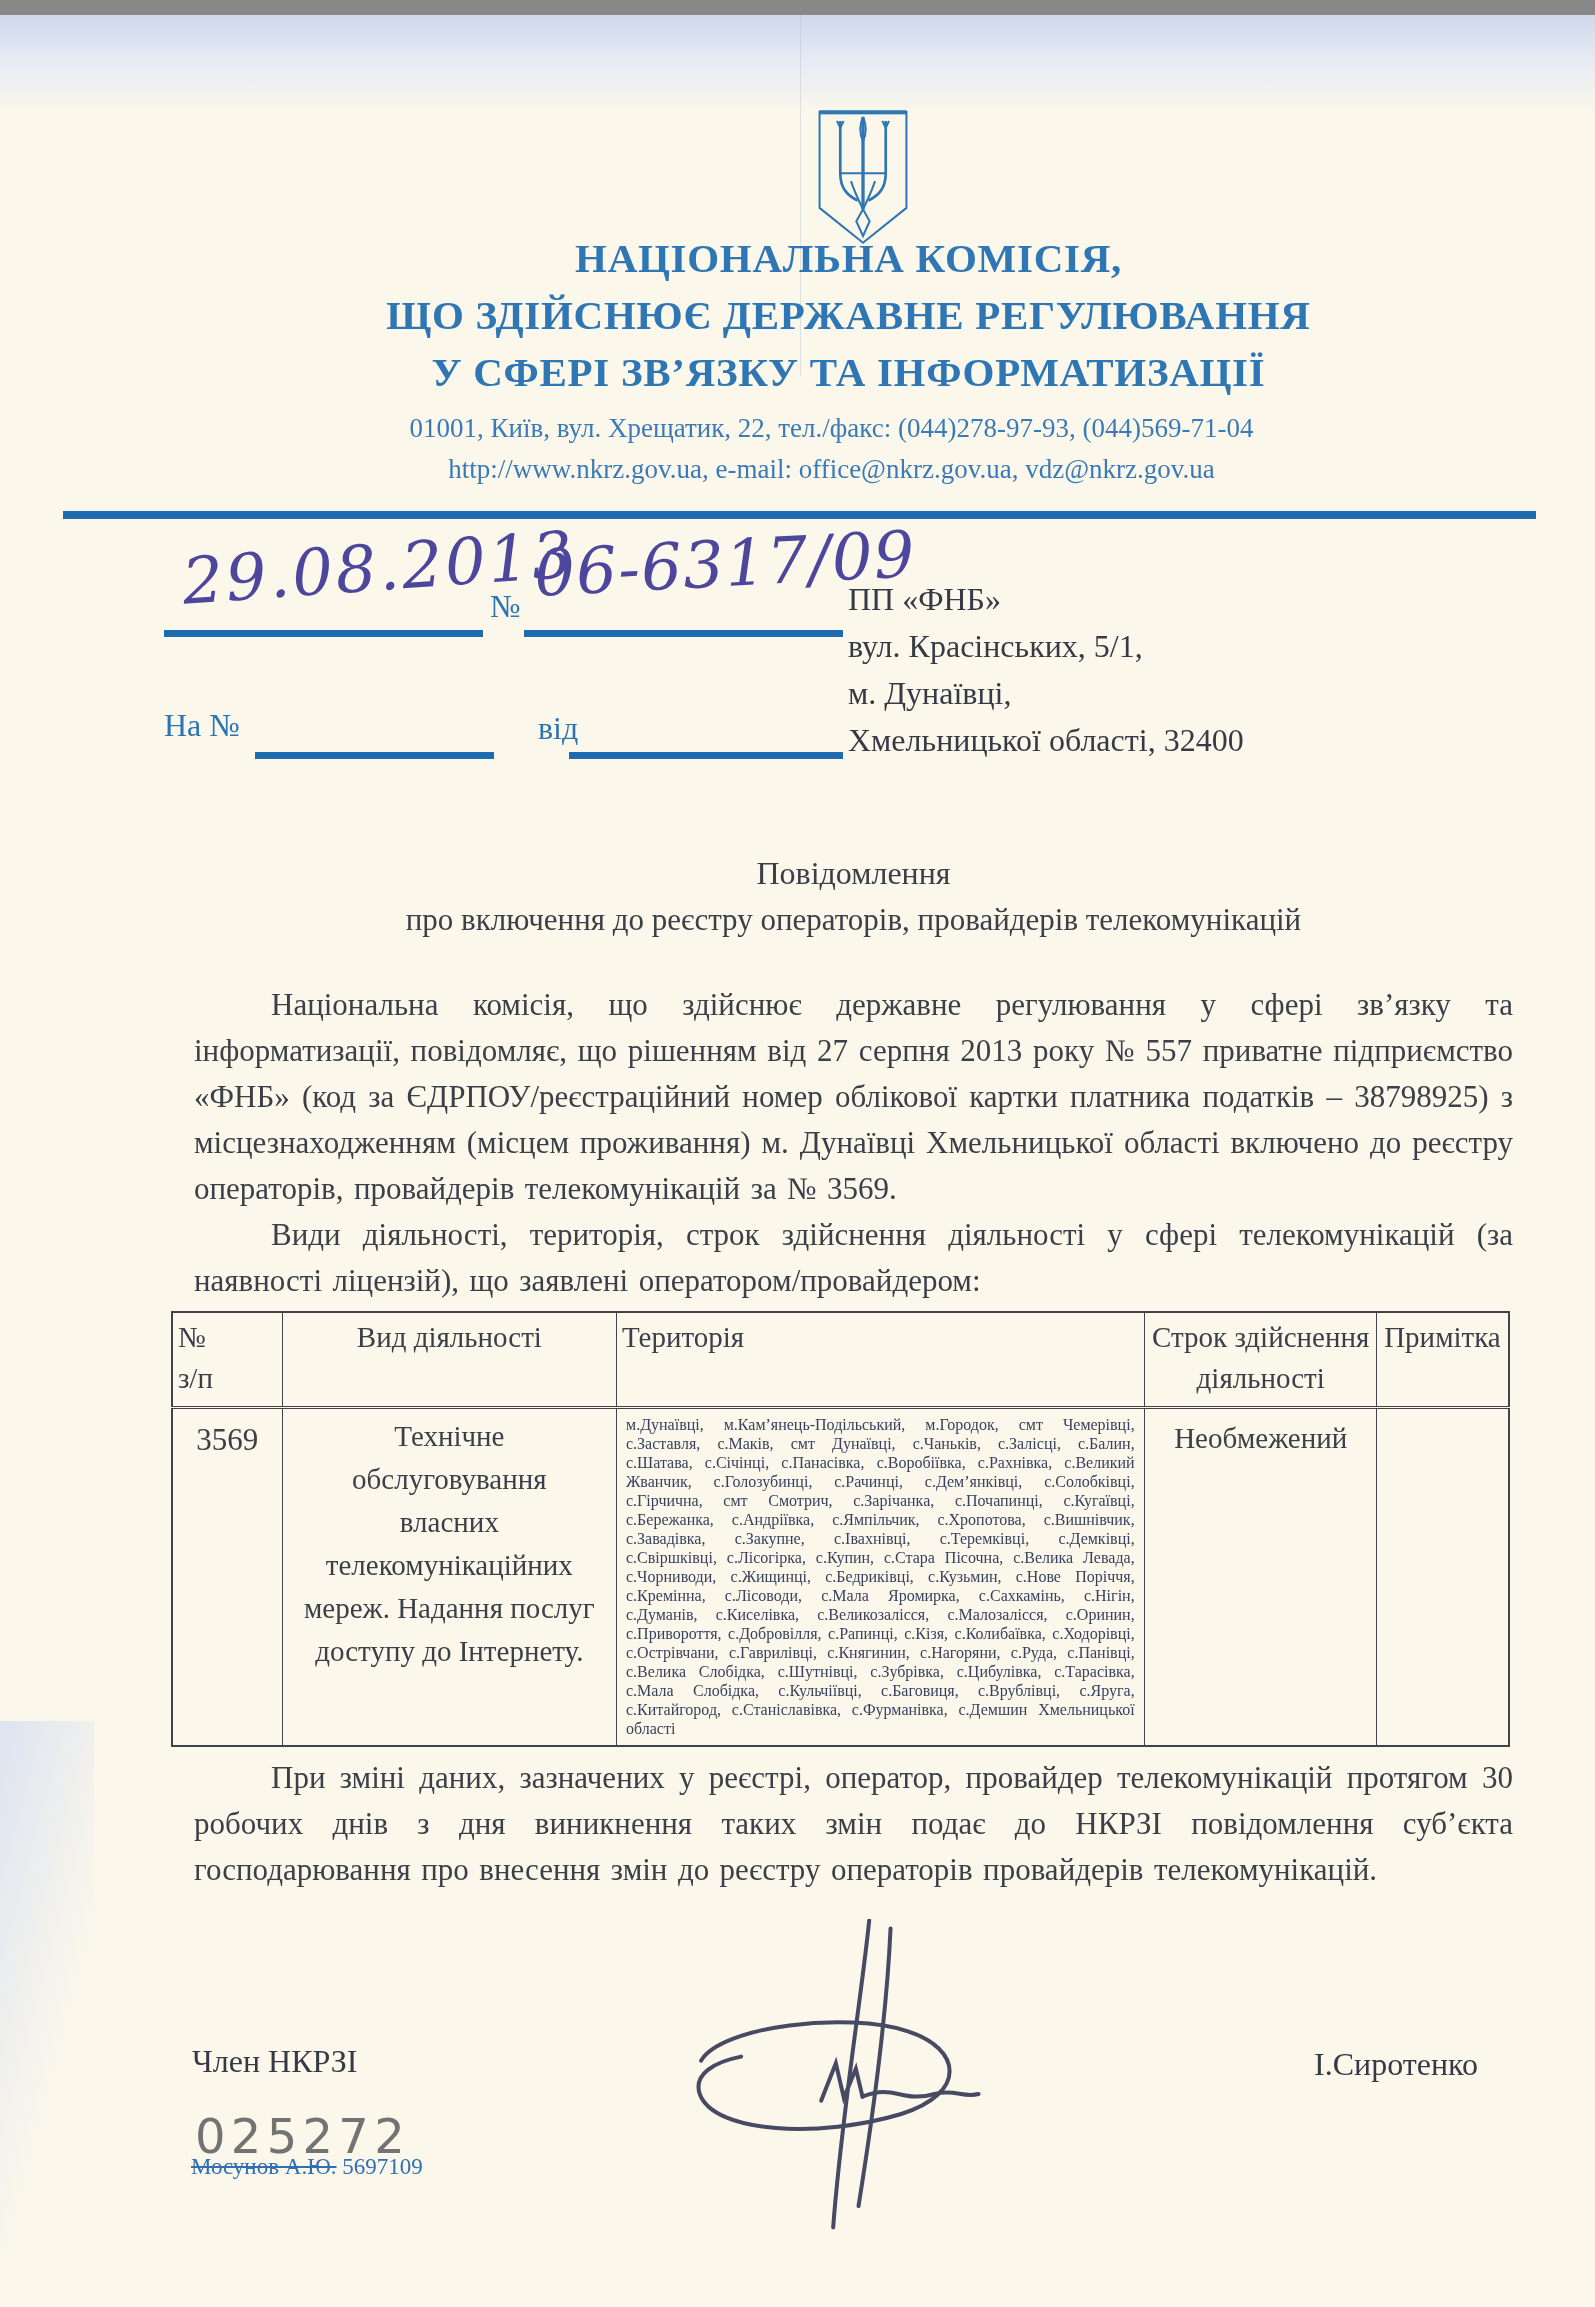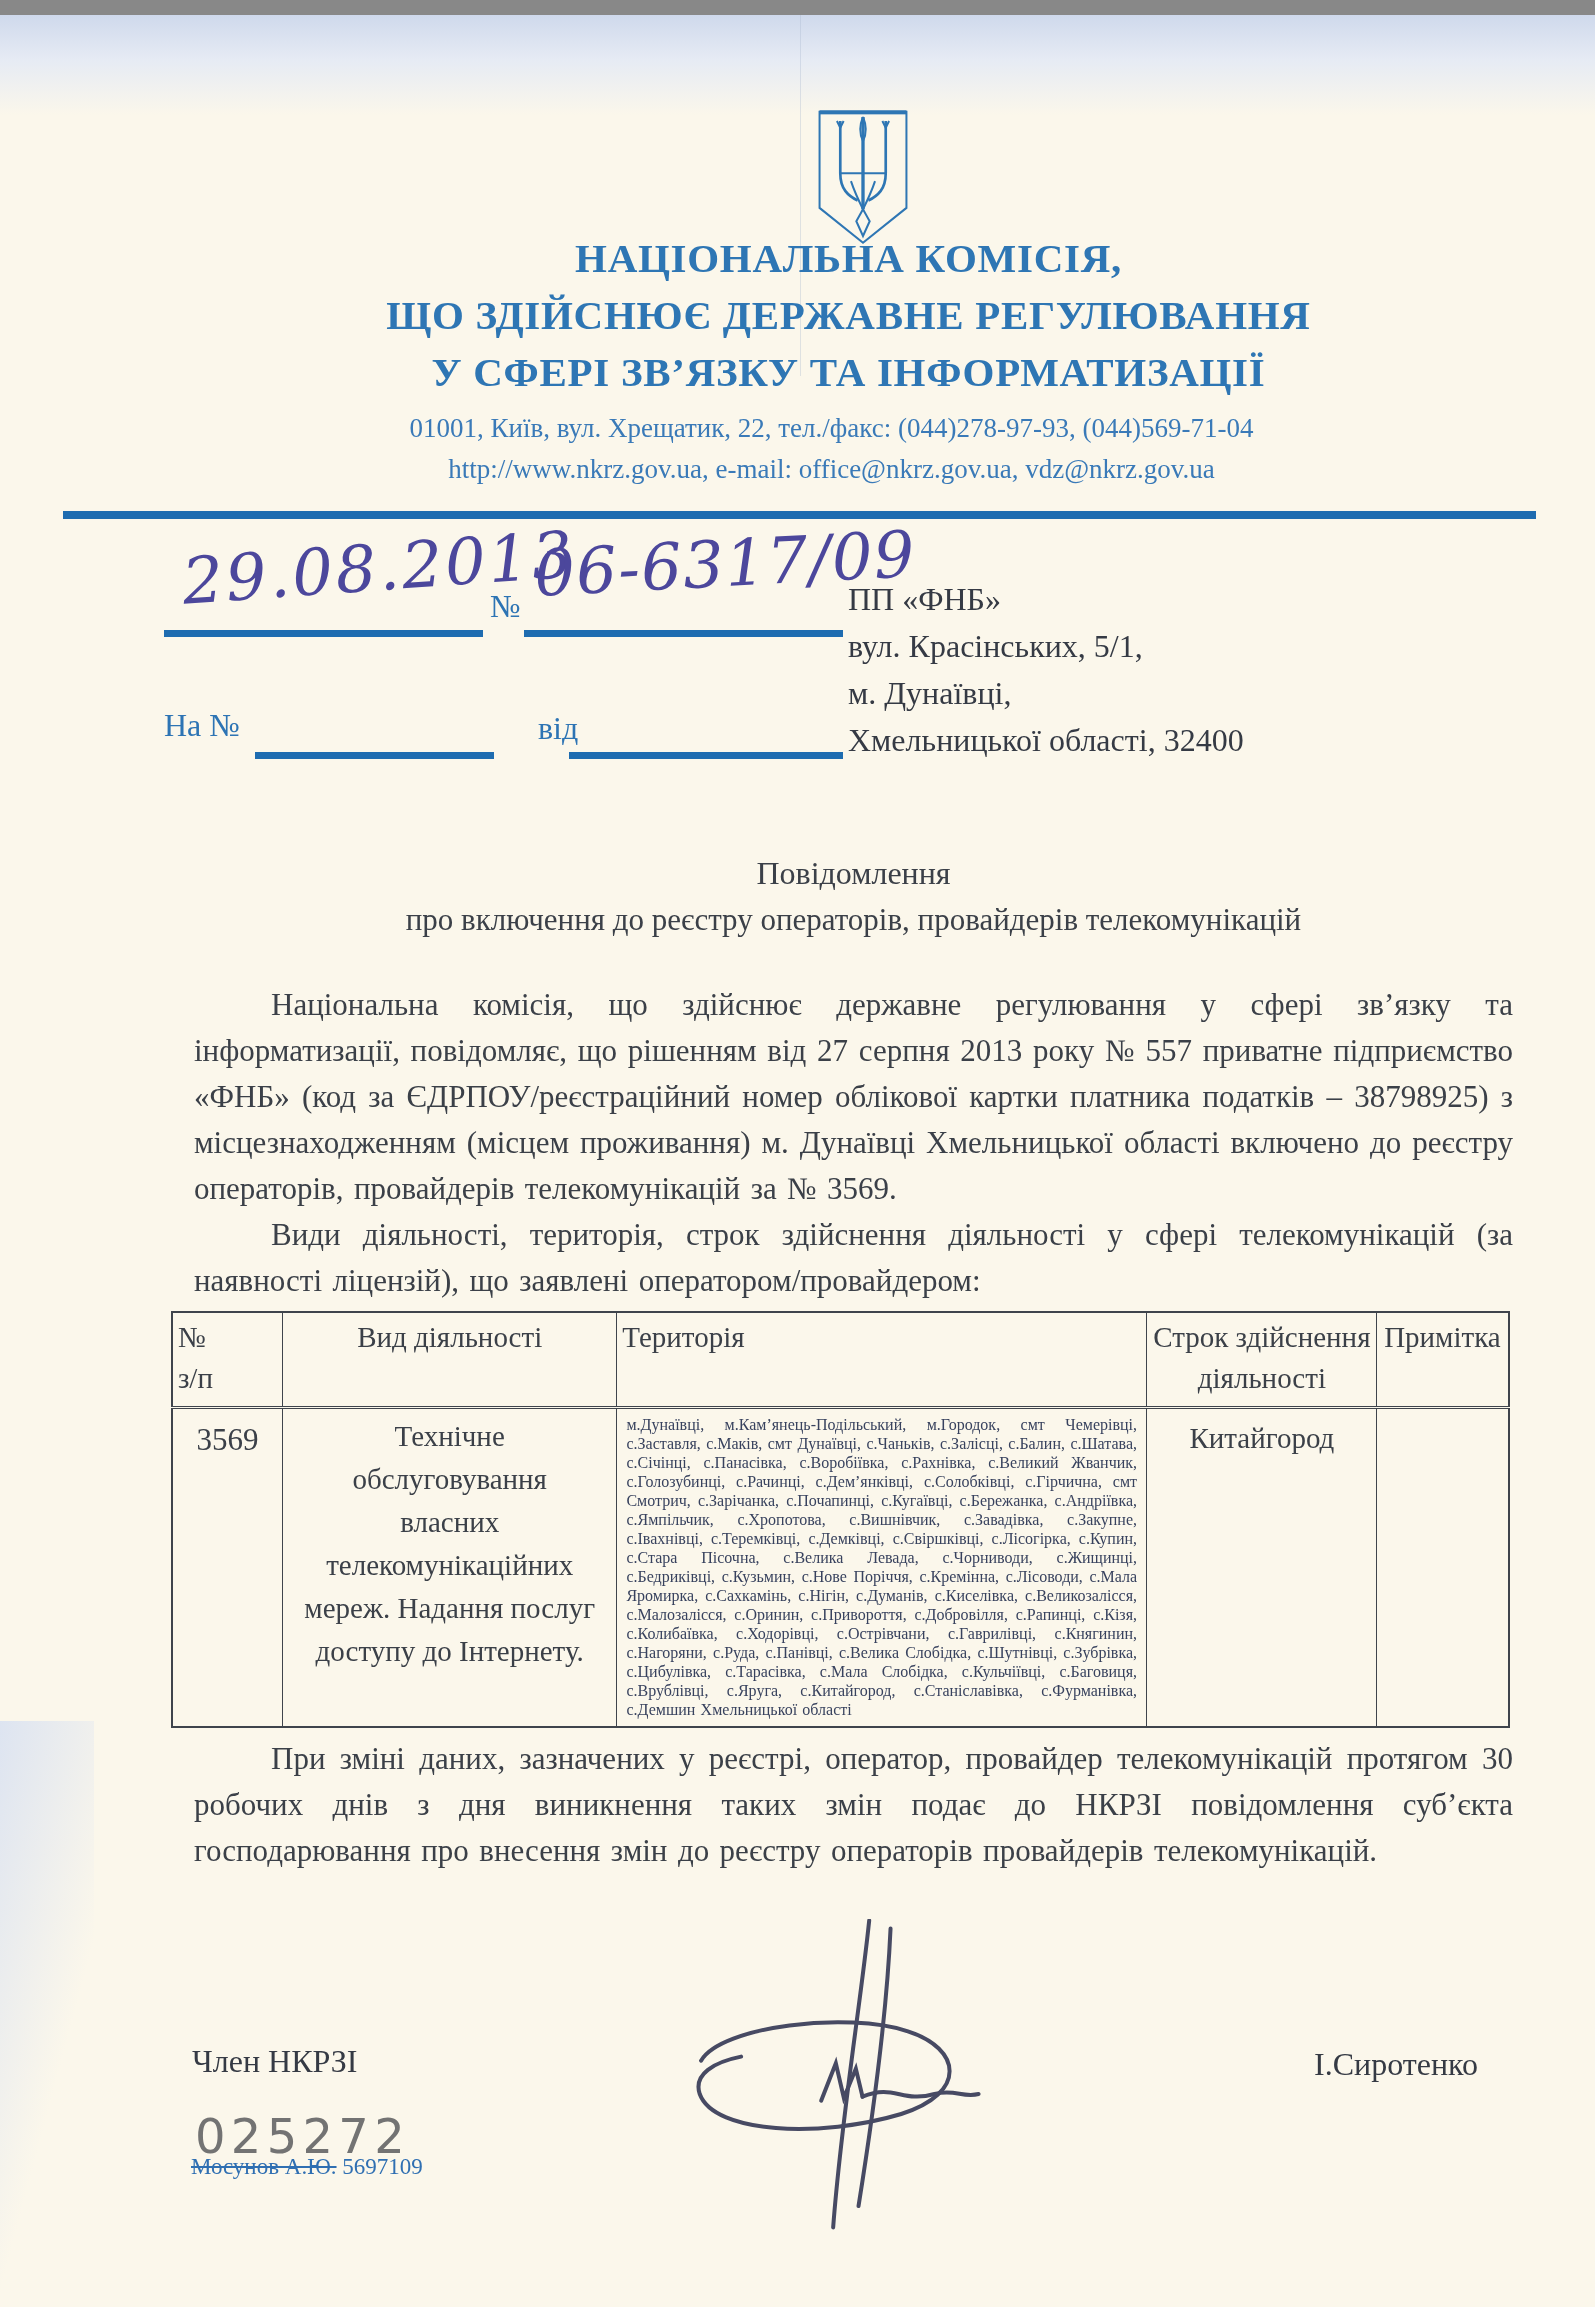--- a/index.html
+++ b/index.html
@@ -144,21 +144,21 @@
           <th class="h-ter">Територія</th>
           <th class="h-term">Строк здійснення діяльності</th>
           <th class="h-note">Примітка</th>
         </tr>
       </thead>
       <tbody>
         <tr>
           <td class="c-num">3569</td>
           <td class="c-act">Технічне обслуговування власних телекомунікаційних мереж. Надання послуг доступу до Інтернету.</td>
           <td class="c-ter">м.Дунаївці, м.Кам’янець-Подільський, м.Городок, смт Чемерівці, с.Заставля, с.Маків, смт Дунаївці, с.Чаньків, с.Залісці, с.Балин, с.Шатава, с.Січінці, с.Панасівка, с.Воробіївка, с.Рахнівка, с.Великий Жванчик, с.Голозубинці, с.Рачинці, с.Дем’янківці, с.Солобківці, с.Гірчична, смт Смотрич, с.Зарічанка, с.Почапинці, с.Кугаївці, с.Бережанка, с.Андріївка, с.Ямпільчик, с.Хропотова, с.Вишнівчик, с.Завадівка, с.Закупне, с.Івахнівці, с.Теремківці, с.Демківці, с.Свіршківці, с.Лісогірка, с.Купин, с.Стара Пісочна, с.Велика Левада, с.Чорниводи, с.Жищинці, с.Бедриківці, с.Кузьмин, с.Нове Поріччя, с.Кремінна, с.Лісоводи, с.Мала Яромирка, с.Сахкамінь, с.Нігін, с.Думанів, с.Киселівка, с.Великозалісся, с.Малозалісся, с.Оринин, с.Привороття, с.Добровілля, с.Рапинці, с.Кізя, с.Колибаївка, с.Ходорівці, с.Острівчани, с.Гаврилівці, с.Княгинин, с.Нагоряни, с.Руда, с.Панівці, с.Велика Слобідка, с.Шутнівці, с.Зубрівка, с.Цибулівка, с.Тарасівка, с.Мала Слобідка, с.Кульчіївці, с.Баговиця, с.Врублівці, с.Яруга, с.Китайгород, с.Станіславівка, с.Фурманівка, с.Демшин Хмельницької області</td>
-          <td class="c-term">Китайгород</td>
+          <td class="c-term">Необмежений</td>
           <td class="c-note"></td>
         </tr>
       </tbody>
     </table>
 
     <p class="para" style="margin-top:8px">При зміні даних, зазначених у реєстрі, оператор, провайдер телекомунікацій протягом 30 робочих днів з дня виникнення таких змін подає до НКРЗІ повідомлення суб’єкта господарювання про внесення змін до реєстру операторів провайдерів телекомунікацій.</p>
   </div>
 
   <div class="sign-position">Член НКРЗІ</div>
   <div class="sign-name">І.Сиротенко</div>

